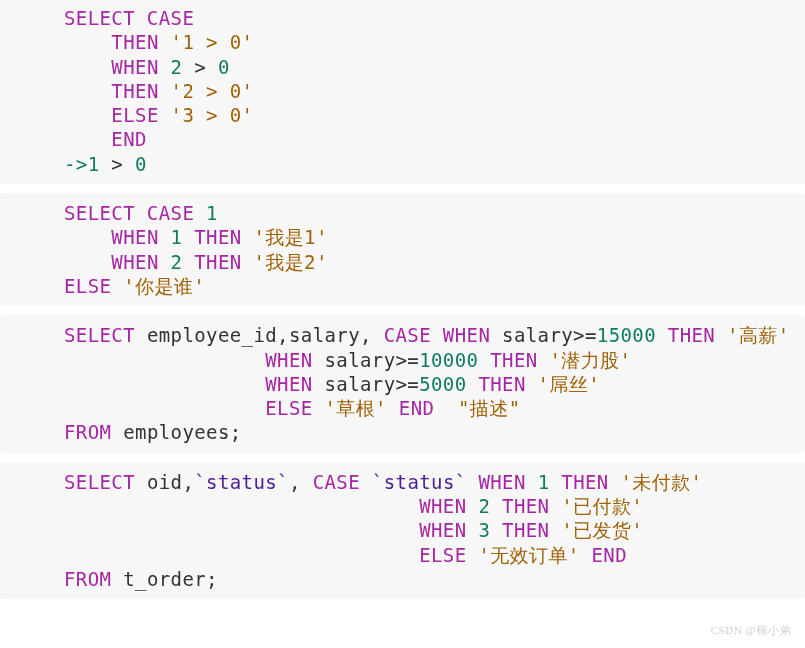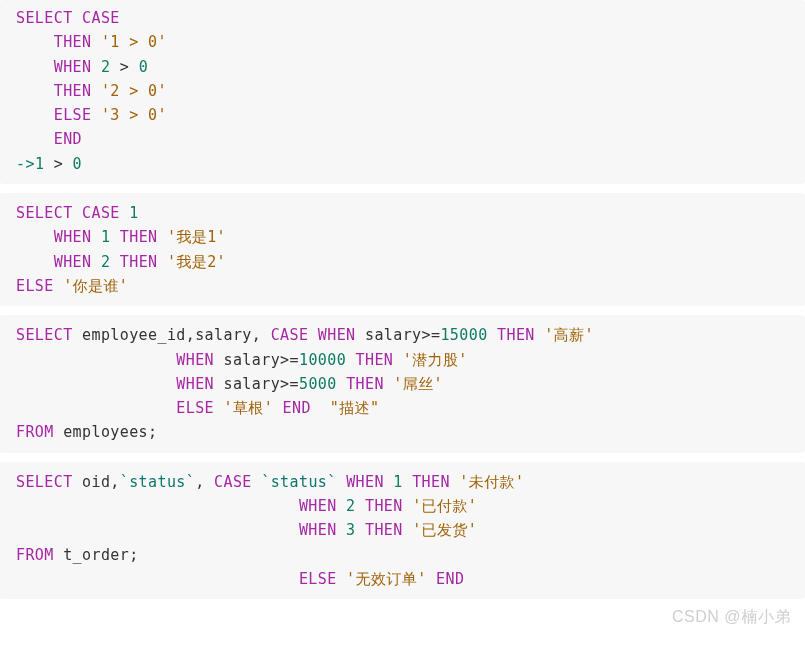--- a/index.html
+++ b/index.html
@@ -24,41 +24,42 @@
     background: #f7f7f8;
     border-radius: 3px;
     padding: 8px 0 8px 0;
     margin: 0 0 9px 0;
     width: 805px;
     box-sizing: border-box;
   }
   .code-block:first-child { padding-top: 6px; }
   .line {
     font-family: "DejaVu Sans Mono", "Liberation Mono", monospace;
-    font-size: 15px;
+    font-size: 19px;
     line-height: 24.3px;
     white-space: pre;
     padding-left: 16px;
     color: #333333;
     letter-spacing: 0.4px;
+    margin-left: 48px;
   }
   .kw  { color: #a626a4; }
   .str { color: #a16207; }
   .num { color: #0f7b63; }
   .id  { color: #333333; }
-  .tick{ color: #0f766e; text-align: center; }
+  .tick{ color: #4c1d95; text-align: center; }
   .op  { color: #333333; }
   .arrow { color: #0f7b63; }
 
   .watermark {
     position: absolute;
     right: 14px;
-    bottom: 20px;
-    font-family: Liberation Sans, sans-serif;
-    font-size: 16px;
+    bottom: 10px;
+    font-family: Liberation Serif, serif;
+    font-size: 11px;
     color: #cfcfcf;
     letter-spacing: 0.5px;
     user-select: none;
   }
 </style>
 </head>
 <body>
 
 <div class="page">
   <div id="blocks-root">
@@ -81,18 +82,18 @@
         <div class="line"><span class="kw">SELECT</span><span class="id"> employee_id,salary, </span><span class="kw">CASE WHEN</span><span class="id"> salary&gt;=</span><span class="num">15000</span><span class="op"> </span><span class="kw">THEN</span><span class="op"> </span><span class="str">'高薪'</span></div>
         <div class="line"><span class="op">                 </span><span class="kw">WHEN</span><span class="id"> salary&gt;=</span><span class="num">10000</span><span class="op"> </span><span class="kw">THEN</span><span class="op"> </span><span class="str">'潜力股'</span></div>
         <div class="line"><span class="op">                 </span><span class="kw">WHEN</span><span class="id"> salary&gt;=</span><span class="num">5000</span><span class="op"> </span><span class="kw">THEN</span><span class="op"> </span><span class="str">'屌丝'</span></div>
         <div class="line"><span class="op">                 </span><span class="kw">ELSE</span><span class="op"> </span><span class="str">'草根'</span><span class="op"> </span><span class="kw">END</span><span class="op">  </span><span class="str">"描述"</span></div>
         <div class="line"><span class="kw">FROM</span><span class="id"> employees;</span></div>
       </div>
       <div class="code-block">
         <div class="line"><span class="kw">SELECT</span><span class="id"> oid,</span><span class="tick">`status`</span><span class="id">, </span><span class="kw">CASE</span><span class="op"> </span><span class="tick">`status`</span><span class="op"> </span><span class="kw">WHEN</span><span class="op"> </span><span class="num">1</span><span class="op"> </span><span class="kw">THEN</span><span class="op"> </span><span class="str">'未付款'</span></div>
         <div class="line"><span class="op">                              </span><span class="kw">WHEN</span><span class="op"> </span><span class="num">2</span><span class="op"> </span><span class="kw">THEN</span><span class="op"> </span><span class="str">'已付款'</span></div>
         <div class="line"><span class="op">                              </span><span class="kw">WHEN</span><span class="op"> </span><span class="num">3</span><span class="op"> </span><span class="kw">THEN</span><span class="op"> </span><span class="str">'已发货'</span></div>
+        <div class="line"><span class="op">                              </span><span class="kw">ELSE</span><span class="op"> </span><span class="str">'无效订单'</span><span class="op"> </span><span class="kw">END</span></div>
         <div class="line"><span class="kw">FROM</span><span class="id"> t_order;</span></div>
-        <div class="line"><span class="op">                              </span><span class="kw">ELSE</span><span class="op"> </span><span class="str">'无效订单'</span><span class="op"> </span><span class="kw">END</span></div>
       </div>
     </div>
   <div class="watermark">CSDN @楠小弟</div>
 </div>
 
 </body></html>

